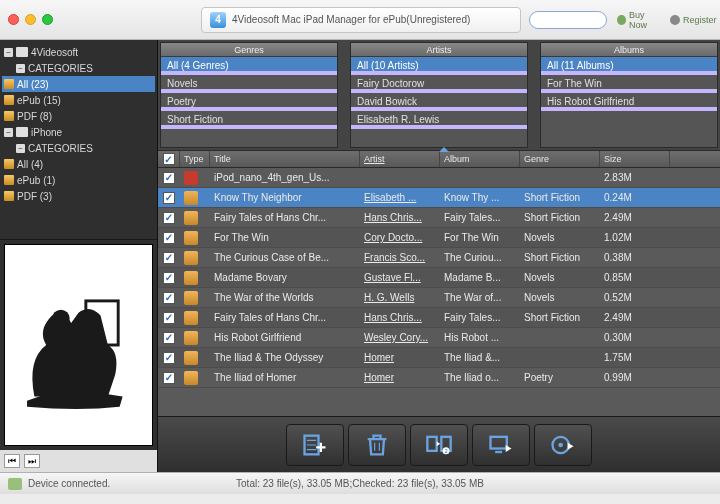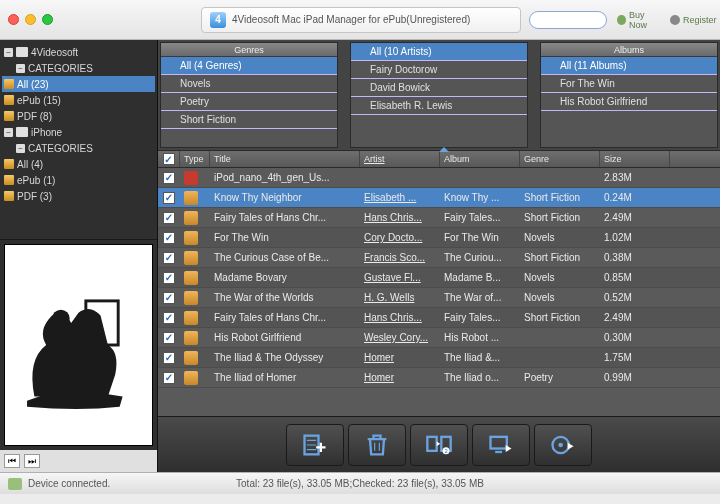--- a/index.html
+++ b/index.html
@@ -30,21 +30,21 @@
 .preview-hdr { height: 16px; background: #3e3e3e; color: #c8c8c8; font-size: 9px; padding: 2px 6px; border-top: 1px solid #555; border-bottom: 1px solid #1a1a1a; }
 .preview-box { flex: 1; background: #fff; margin: 4px; border: 1px solid #000; position: relative; overflow: hidden; }
 .preview-box svg { width: 100%; height: 100%; }
 .pcontrols { height: 22px; background: #e0e0e0; display: flex; align-items: center; padding: 0 4px; gap: 4px; }
 .pcontrols .pb { width: 16px; height: 14px; background: #fff; border: 1px solid #999; font-size: 9px; text-align: center; line-height: 12px; }
 .content { flex: 1; display: flex; flex-direction: column; background: #444; }
 .filters { display: flex; gap: 12px; padding: 2px; height: 110px; }
 .filter-col { flex: 1; background: #555; border: 1px solid #2a2a2a; display: flex; flex-direction: column; }
 .filter-hdr { height: 14px; background: linear-gradient(#888,#6a6a6a); color: #eee; font-size: 9px; text-align: center; line-height: 14px; border-bottom: 1px solid #3a3a3a; }
 .filter-body { flex: 1; overflow: hidden; }
-.filter-row { height: 18px; padding: 0 19px; color: #e0e0e0; font-size: 10px; line-height: 18px; border-bottom: 1px solid #c4b5fd; white-space: nowrap; overflow: hidden; text-overflow: ellipsis; }
+.filter-row { height: 18px; padding: 0 6px; color: #e0e0e0; font-size: 10px; line-height: 18px; border-bottom: 4px solid #c4b5fd; white-space: nowrap; overflow: hidden; text-overflow: ellipsis; }
 .filter-row.sel { background: #4a84c4; color: #fff; }
 .table-hdr { height: 18px; background: linear-gradient(#6e6e6e,#585858); display: flex; color: #e8e8e8; font-size: 9px; align-items: center; border-top: 1px solid #2a2a2a; border-bottom: 1px solid #2a2a2a; position: relative; }
 .table-hdr .tri { position: absolute; left: 50%; top: -4px; width: 0; height: 0; border-left: 5px solid transparent; border-right: 5px solid transparent; border-bottom: 5px solid #6aa3e0; }
 .th { padding: 0 4px; border-right: 1px solid #454545; height: 100%; display: flex; align-items: center; }
 .c-chk { width: 22px; justify-content: center; }
 .c-type { width: 30px; }
 .c-title { width: 150px; }
 .c-artist { width: 80px; text-decoration: underline; }
 .c-album { width: 80px; }
 .c-genre { width: 80px; }
@@ -161,20 +161,21 @@
       <div class="filter-col">
         <div class="filter-hdr">Genres</div>
         <div class="filter-body" id="fg">
             <div class="filter-row sel">All (4 Genres)</div>
             <div class="filter-row">Novels</div>
             <div class="filter-row">Poetry</div>
             <div class="filter-row">Short Fiction</div>
           </div>
       </div>
       <div class="filter-col">
+        <div class="filter-hdr">Artists</div>
         <div class="filter-body" id="fa">
             <div class="filter-row sel">All (10 Artists)</div>
             <div class="filter-row">Fairy Doctorow</div>
             <div class="filter-row">David Bowick</div>
             <div class="filter-row">Elisabeth R. Lewis</div>
           </div>
       </div>
       <div class="filter-col">
         <div class="filter-hdr">Albums</div>
         <div class="filter-body" id="fb">

